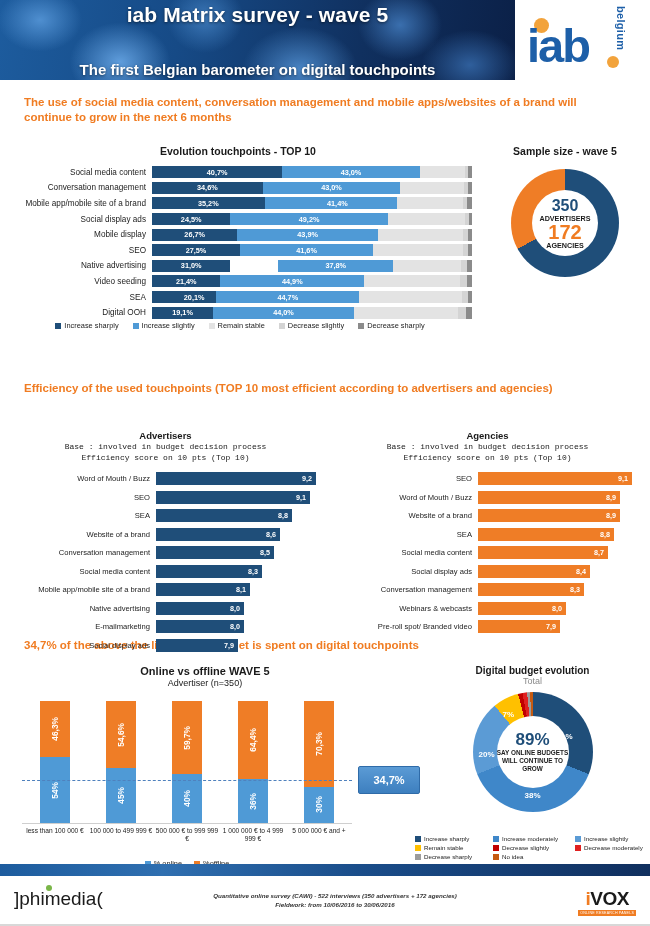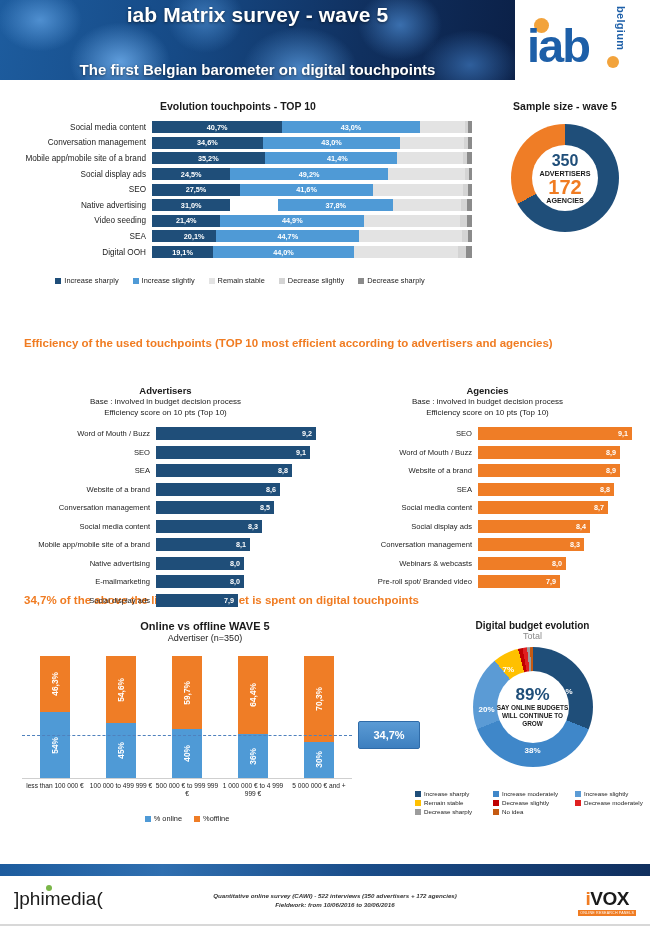--- a/index.html
+++ b/index.html
@@ -114,21 +114,21 @@
   }
   .d1-n1 { font-size: 16px; font-weight: bold; color: #1f4e79; line-height: 17px; }
   .d1-t1 { font-size: 7.2px; font-weight: bold; color: #1a1a1a; }
   .d1-n2 { font-size: 20px; font-weight: bold; color: #f07c22; line-height: 17px; margin-top: 1px;}
   .d1-t2 { font-size: 7.2px; font-weight: bold; color: #1a1a1a; }
 
   
   .eff { position: relative; height: 230px; }
   .eff-head { text-align: center; }
   .eff-h-title { font-size: 9.5px; font-weight: bold; color:#1a1a1a; }
-  .eff-h-line { font-size: 8px; color:#1a1a1a; line-height: 11px; }
+  .eff-h-line { font-size: 8px; color:#1a1a1a; line-height: 11px; font-family: Liberation Mono, monospace; }
   .eff-col { position: absolute; top: 24px; width: 315px; }
   .eff-col.left { left: 8px; }
   .eff-col.right { left: 330px; }
   .eff-rows { margin-top: 8px; }
   .eff-row { display:flex; align-items:center; height: 15px; margin-bottom: 3.5px; }
   .eff-label { width: 148px; text-align: right; padding-right: 6px; font-size: 7.6px; color:#222; }
   .eff-bar { height: 13px; display:flex; align-items:center; justify-content:flex-end;
              padding-right: 4px; font-size: 7.2px; font-weight: bold; color: #fff; }
   .eff-bar.blue { background: #1f4e79; }
   .eff-bar.orange { background: #ef7d26; }
@@ -210,20 +210,21 @@
     <div class="header-logo">
       <div class="logo-inner">
         <div class="logo-dot-top"></div>
         <div class="logo-iab">iab</div>
         <div class="logo-dot-low"></div>
         <div class="logo-belgium">belgium</div>
       </div>
     </div>
   </div>
 
+  <div class="sec-heading" style="margin-top:15px;">The use of social media content, conversation management and mobile apps/websites of a brand will continue to grow in the next 6 months</div>
 
   <div class="block1" style="margin-top:14px;">
     <div class="c1-title">Evolution touchpoints - TOP 10</div>
     <div class="c1-rows" id="c1-rows">
         <div class="c1-row">
           <div class="c1-label">Social media content</div>
           <div class="c1-bar">
             <div class="seg s1" style="width: 130.24px;">40,7%</div>
             <div class="seg s2" style="width: 137.6px;">43,0%</div>
             <div class="seg s3" style="width: 44.8px;"></div>
@@ -252,20 +253,30 @@
           </div>
         </div>
         <div class="c1-row">
           <div class="c1-label">Social display ads</div>
           <div class="c1-bar">
             <div class="seg s1" style="width: 78.4px;">24,5%</div>
             <div class="seg s2" style="width: 157.44px;">49,2%</div>
             <div class="seg s3" style="width: 76.8px;"></div>
             <div class="seg s4" style="width: 4.16px;"></div>
             <div class="seg s5" style="width: 3.2px;"></div>
+          </div>
+        </div>
+        <div class="c1-row">
+          <div class="c1-label">Mobile display</div>
+          <div class="c1-bar">
+            <div class="seg s1" style="width: 85.44px;">26,7%</div>
+            <div class="seg s2" style="width: 140.48px;">43,9%</div>
+            <div class="seg s3" style="width: 84.8px;"></div>
+            <div class="seg s4" style="width: 4.8px;"></div>
+            <div class="seg s5" style="width: 4.48px;"></div>
           </div>
         </div>
         <div class="c1-row">
           <div class="c1-label">SEO</div>
           <div class="c1-bar">
             <div class="seg s1" style="width: 88px;">27,5%</div>
             <div class="seg s2" style="width: 133.12px;">41,6%</div>
             <div class="seg s3" style="width: 89.6px;"></div>
             <div class="seg s4" style="width: 5.76px;"></div>
             <div class="seg s5" style="width: 3.52px;"></div>

